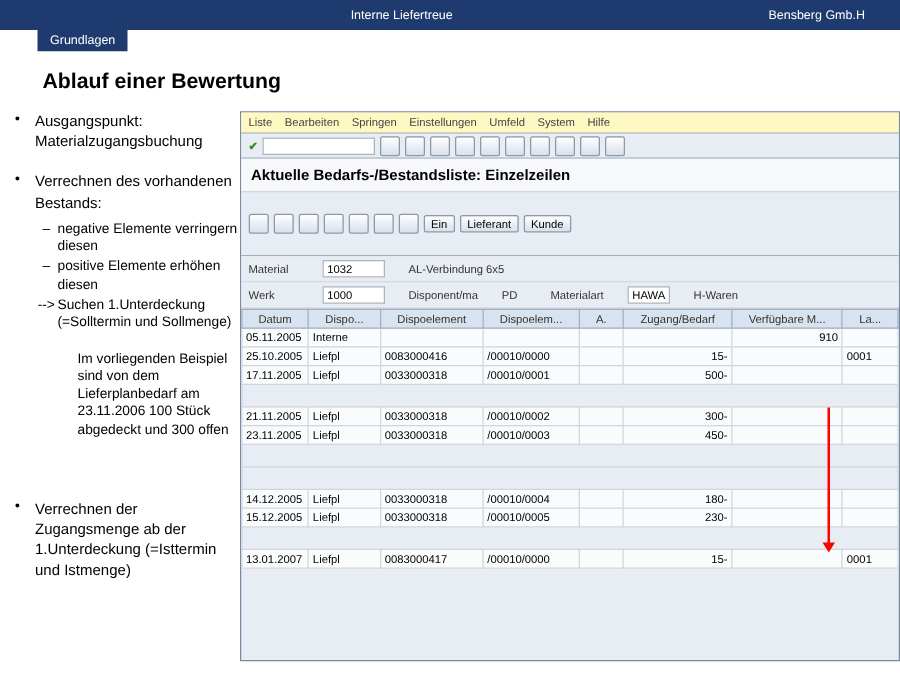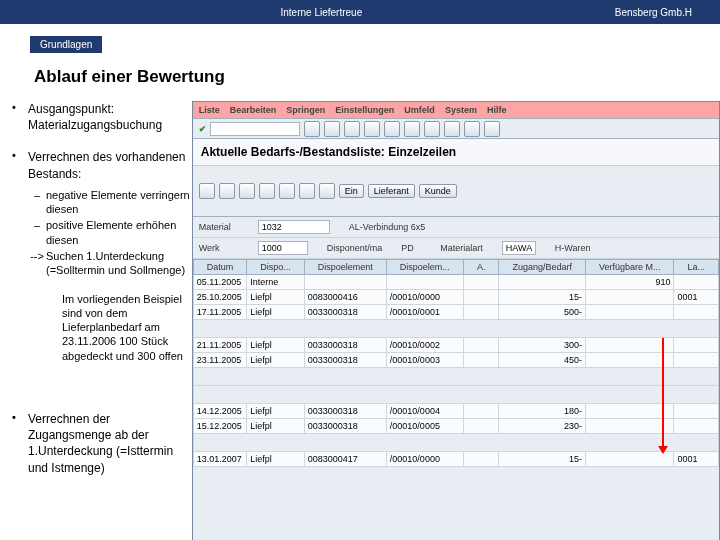--- a/index.html
+++ b/index.html
@@ -1,36 +1,36 @@
 <!DOCTYPE html>
 <html><head>
 <meta charset="utf-8">
 <style>
   * { box-sizing: border-box; margin: 0; padding: 0; }
   body { width: 720px; height: 540px; font-family: Verdana, Arial, sans-serif; font-size: 11px; background: #fff; color: #000; position: relative; overflow: hidden; }
   .topbar { background: #1e3a6e; height: 24px; display: flex; align-items: center; padding: 0 28px; color: #fff; font-size: 10px; }
   .topbar .title { flex: 1; text-align: center; }
   .topbar .right { }
-  .tab { background: #1e3a6e; color: #fff; font-size: 10px; padding: 3px 10px; display: inline-block; margin-left: 30px; margin-top: 12px; }
+  .tab { background: #1e3a6e; color: #fff; font-size: 10px; padding: 3px 10px; display: inline-block; margin-left: 30px; margin-top: 0; }
   .heading { font-size: 17px; margin: 14px 0 14px 34px; }
   .content { display: flex; }
   .left { width: 300px; padding-left: 12px; }
   .right-panel { flex: 1; position: relative; }
   .bullets { list-style: none; }
   .bullets > li { display: flex; margin-bottom: 16px; }
   .bullets > li > .dot { width: 16px; font-weight: bold; }
   .bullets > li > .txt { flex: 1; font-size: 12px; line-height: 1.35; }
   .sublist { list-style: none; margin-top: 6px; }
   .sublist li { display: flex; font-size: 11px; line-height: 1.3; margin-bottom: 2px; }
   .sublist li .dash { width: 18px; text-align: center; }
   .sublist li .stxt { flex: 1; }
   .explain { font-size: 11px; line-height: 1.3; margin: 14px 0 32px 34px; }
   
   .sap { border: 1px solid #7a8aa0; background: #e8edf3; height: 440px; position: relative; font-size: 9px; }
-  .sap .menubar { background: #fca5a5; border-bottom: 1px solid #a0b0c0; padding: 3px 6px; display: flex; gap: 10px; font-weight: bold; }
+  .sap .menubar { background: #fef9c3; border-bottom: 1px solid #a0b0c0; padding: 3px 6px; display: flex; gap: 10px; }
   .sap .menuitem { color: #444; }
   .sap .toolbar1 { background: #e8edf3; border-bottom: 1px solid #a0b0c0; padding: 3px 6px; height: 20px; display: flex; gap: 4px; align-items: center; }
   .sap .tbtn { width: 16px; height: 16px; border: 1px solid #8a98a8; background: linear-gradient(#fff,#d8e0ea); border-radius: 2px; display:inline-block; }
   .sap .htitle { font-weight: bold; font-size: 12px; padding: 6px 8px; background: #f6f8fb; border-bottom: 1px solid #ccc; }
   .sap .toolbar2 { background: #e8edf3; border-bottom: 1px solid #a0b0c0; padding: 17px 6px; display: flex; gap: 4px; align-items: center; }
   .sap .labelrow { display: flex; gap: 19px; padding: 3px 6px; align-items: center; background: #e8edf3; border-bottom: 1px solid #ccd3da; }
   .sap .lbl { width: 40px; color: #333; }
   .sap .inp { background: #fff; border: 1px solid #aab3bf; padding: 1px 3px; height: 14px; display: inline-block; }
   .sap .desc { color: #333; }
   .sap .grid { width: 100%; border-collapse: collapse; font-size: 9px; }
@@ -123,21 +123,21 @@
         <span class="tbtn"></span>
         <span class="tbtn"></span>
         <span class="tbtn"></span>
         <span class="tbtn"></span>
         <span class="txtbtn">Ein</span>
         <span class="txtbtn">Lieferant</span>
         <span class="txtbtn">Kunde</span>
       </div>
       <div class="labelrow">
         <span class="lbl">Material</span>
-        <span class="inp" style="width:72px">1032</span>
+        <span class="inp" style="width:50px">1032</span>
         <span class="desc">AL-Verbindung 6x5</span>
       </div>
       <div class="labelrow">
         <span class="lbl">Werk</span>
         <span class="inp" style="width:50px">1000</span>
         <span class="desc">Disponent/ma</span>
         <span class="lbl" style="width:20px">PD</span>
         <span class="desc">Materialart</span>
         <span class="inp" style="width:34px">HAWA</span>
         <span class="desc">H-Waren</span>

